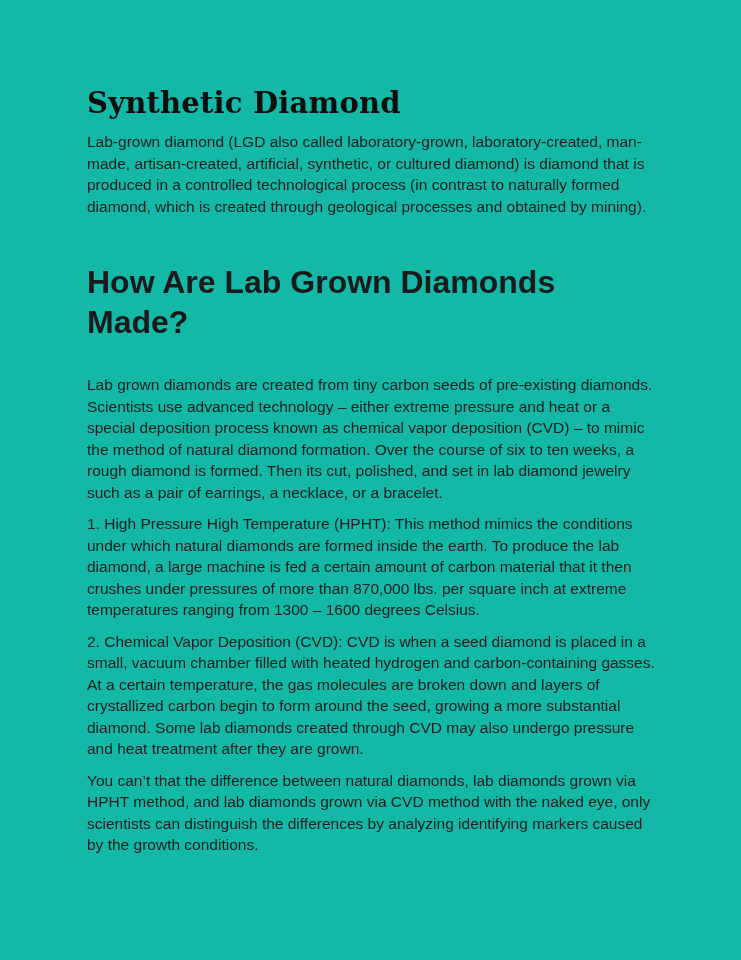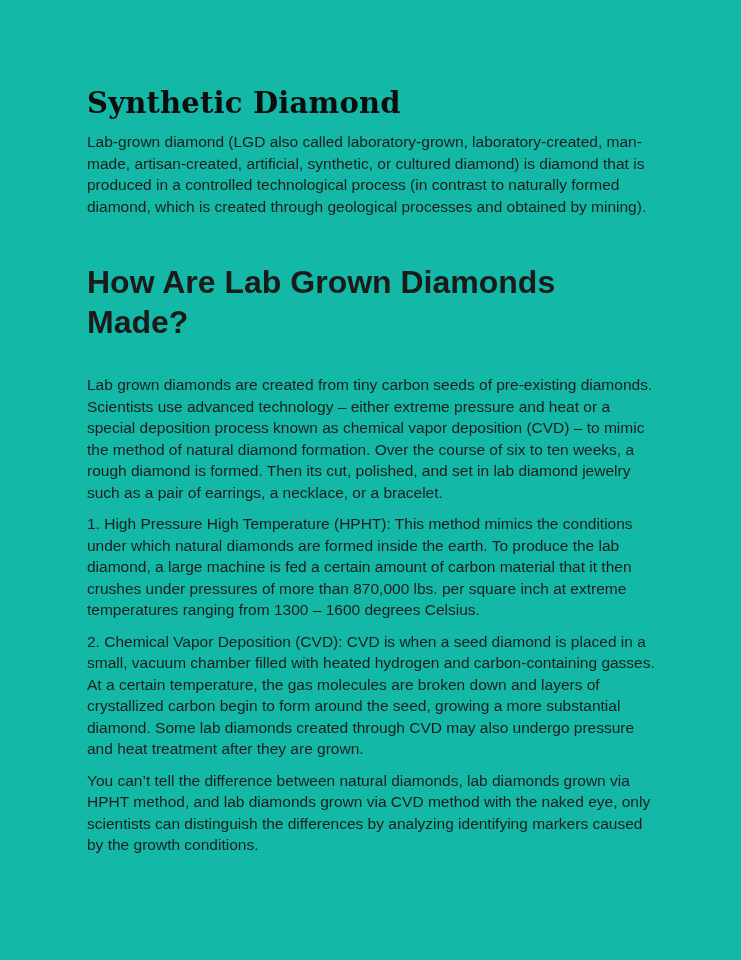--- a/index.html
+++ b/index.html
@@ -58,15 +58,15 @@
 
   <h2 class="section-heading">How Are Lab Grown Diamonds Made?</h2>
 
   <p class="body-text first-after-heading">Lab grown diamonds are created from tiny carbon seeds of pre-existing diamonds. Scientists use advanced technology – either extreme pressure and heat or a special deposition process known as chemical vapor deposition (CVD) – to mimic the method of natural diamond formation. Over the course of six to ten weeks, a rough diamond is formed. Then its cut, polished, and set in lab diamond jewelry such as a pair of earrings, a necklace, or a bracelet.</p>
 
 
   <p class="body-text">1. High Pressure High Temperature (HPHT): This method mimics the conditions under which natural diamonds are formed inside the earth. To produce the lab diamond, a large machine is fed a certain amount of carbon material that it then crushes under pressures of more than 870,000 lbs. per square inch at extreme temperatures ranging from 1300 – 1600 degrees Celsius.</p>
 
   <p class="body-text">2. Chemical Vapor Deposition (CVD): CVD is when a seed diamond is placed in a small, vacuum chamber filled with heated hydrogen and carbon-containing gasses. At a certain temperature, the gas molecules are broken down and layers of crystallized carbon begin to form around the seed, growing a more substantial diamond. Some lab diamonds created through CVD may also undergo pressure and heat treatment after they are grown.</p>
 
-  <p class="body-text">You can’t tell the difference between natural diamonds, lab diamonds grown via HPHT method, and lab diamonds grown via CVD method with the naked eye, only scientists can distinguish the differences by analyzing identifying markers caused by the growth conditions.</p>
+  <p class="body-text">You can’t that the difference between natural diamonds, lab diamonds grown via HPHT method, and lab diamonds grown via CVD method with the naked eye, only scientists can distinguish the differences by analyzing identifying markers caused by the growth conditions.</p>
 
 </div>
 
 </body></html>

